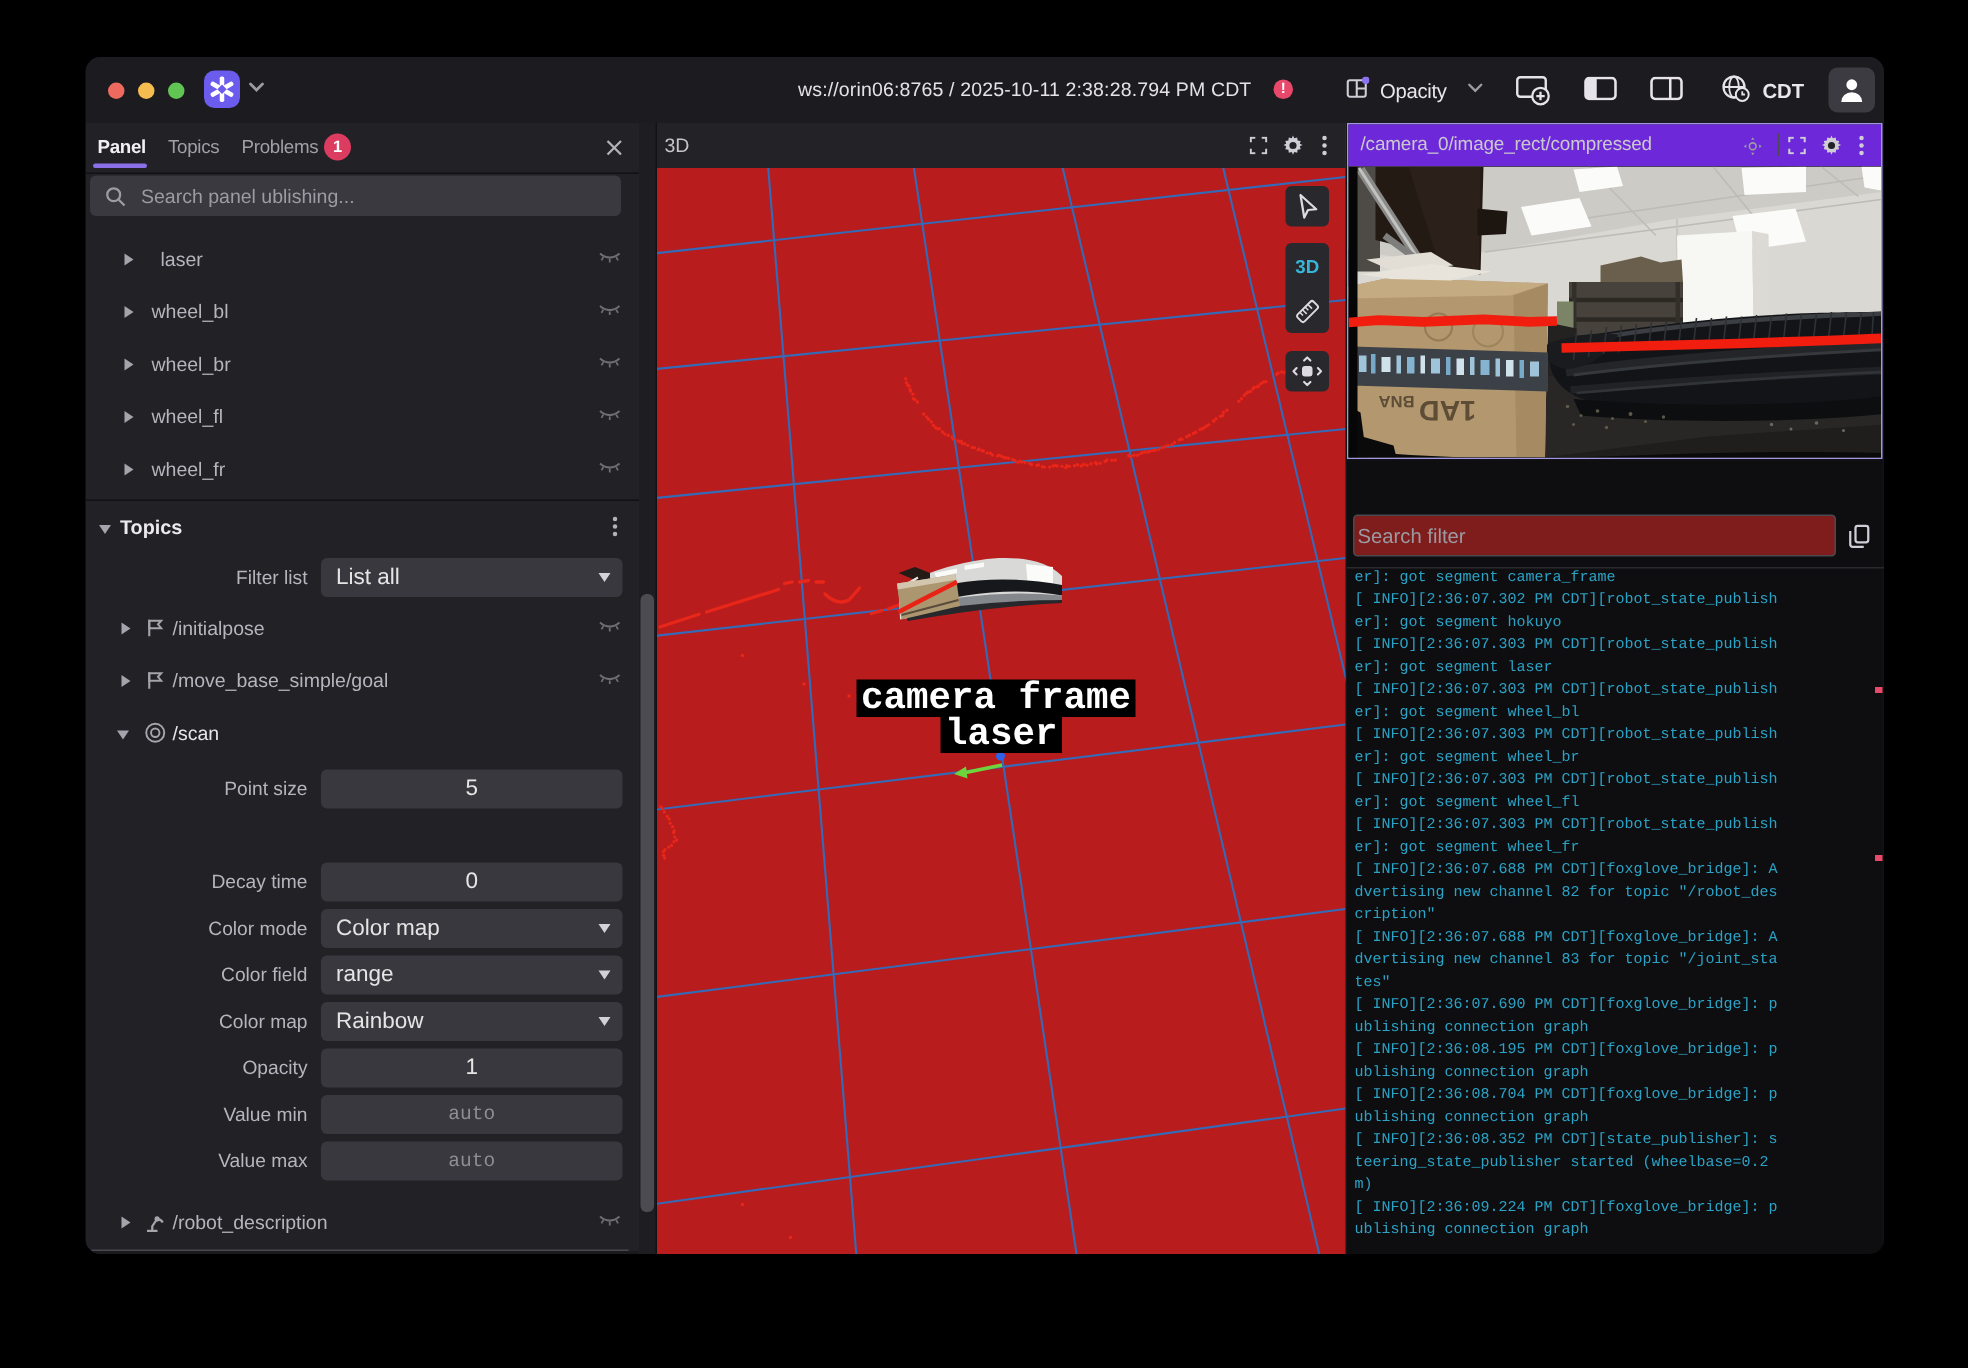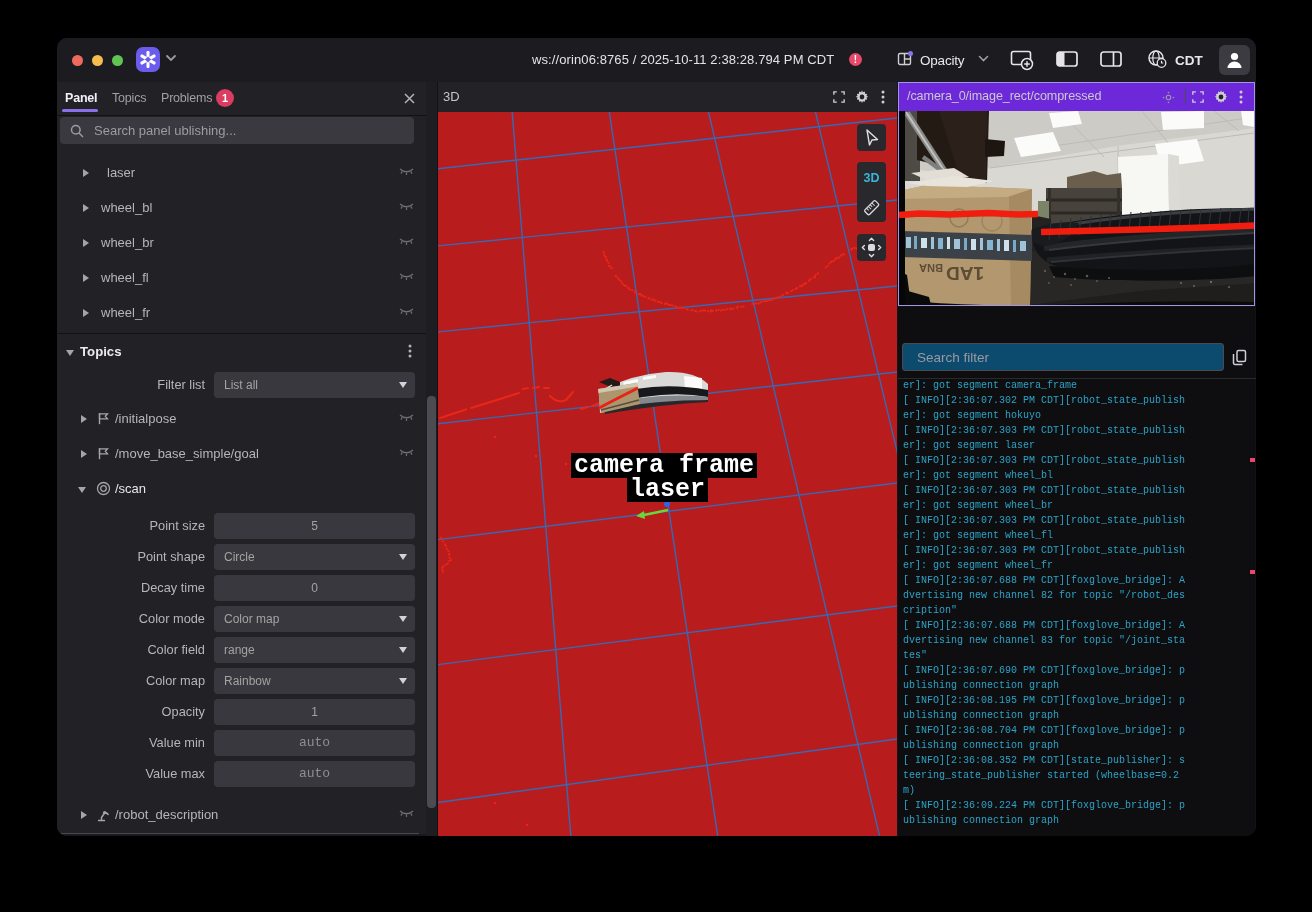--- a/index.html
+++ b/index.html
@@ -20,33 +20,33 @@
 .searchbox{position:absolute;left:3px;top:35px;width:354px;height:27px;background:#3a393f;border-radius:4px;
  color:#9d9ba3;font-size:13px;line-height:27px;padding-left:34px}
 .trow{position:absolute;left:0;width:370px;height:34px;font-size:13px;color:#b6b4bc;line-height:34px}
 .caret-r{position:absolute;width:0;height:0;border-left:6px solid #a5a3ab;border-top:4.5px solid transparent;border-bottom:4.5px solid transparent}
 .caret-d{position:absolute;width:0;height:0;border-top:6px solid #a5a3ab;border-left:4.5px solid transparent;border-right:4.5px solid transparent}
 .eye{position:absolute;right:12px;top:10px;opacity:.75}
 .sechead{position:absolute;left:0;width:370px;font-size:13.2px;font-weight:bold;color:#eceaf0}
 .frow{position:absolute;width:370px;height:26px}
 .flabel{position:absolute;right:222px;top:5px;font-size:12.8px;color:#b6b4bc;white-space:nowrap}
 .fbox{position:absolute;left:157px;top:0;width:201px;height:26px;background:#39383e;border-radius:4px;
- font-size:12px;color:#a3a3a3;line-height:26px;padding-left:10px}
+ font-size:15px;color:#e5e5e5;line-height:26px;padding-left:10px}
 .fbox.num{text-align:center;padding-left:0}
 .fbox .dd{position:absolute;right:8px;top:10px;width:0;height:0;border-top:6px solid #d3d1d9;
  border-left:4.5px solid transparent;border-right:4.5px solid transparent}
 .fbox.auto{text-align:center;padding-left:0;color:#8f8d95;font-family:"Liberation Mono",monospace;font-size:13px}
 .panel3d{position:absolute;left:381px;top:44px;width:459px;height:754px;background:#b91c1c}
 .phead{position:absolute;left:0;top:0;width:100%;height:30px;background:#232227;color:#c6c4ca;font-size:13px}
 .phead .nm{position:absolute;left:8px;top:7px}
 .rightcol{position:absolute;left:841px;top:44px;width:358px;height:754px;background:#121115}
 .campanel{position:absolute;left:0;top:0;width:357px;height:224px;background:#0c0c0e;border:1px solid #a095e6}
 .logpanel{position:absolute;left:0;top:225px;width:357px;height:529px;background:#0e0e10}
 .logsearch{position:absolute;left:4px;top:36px;width:322px;height:28px;border:1px solid #4b4a50;border-radius:3px;
- background:#0c4a6e;color:#9b99a1;font-size:13.5px;line-height:27px;padding-left:14px}
+ background:#7f1d1d;color:#9b99a1;font-size:13.5px;line-height:27px;padding-left:2px}
 .logtext{position:absolute;left:5px;top:71px;font-family:"Liberation Mono",monospace;font-size:10px;
  line-height:15px;color:#2ba3c7;white-space:pre}
 .gutter{position:absolute;left:369px;top:0;width:11px;height:754px;background:#1e1d21}
 .thumb{position:absolute;left:1px;top:314px;width:9px;height:412px;background:#4c4b51;border-radius:4px}
 .vdiv{position:absolute;left:380px;top:44px;width:1px;height:754px;background:#121115}
 </style></head>
 <body>
 
 <div class="win">
 <div class="titlebar">
@@ -243,24 +243,20 @@
  <path d="M2 3 Q8.5 8.5 15 3" stroke="#8a888f" stroke-width="1.3" fill="none"></path>
  <line x1="4.2" y1="5.4" x2="3" y2="7.6" stroke="#8a888f" stroke-width="1.2"></line>
  <line x1="8.5" y1="6.6" x2="8.5" y2="9" stroke="#8a888f" stroke-width="1.2"></line>
  <line x1="12.8" y1="5.4" x2="14" y2="7.6" stroke="#8a888f" stroke-width="1.2"></line>
 </svg>
         </div>
       </div>
 <div class="frow" style="top:431px">
         <div class="flabel">Point size</div>
         <div class="fbox num">5</div>
-      </div>
-<div class="frow" style="top:462px">
-        <div class="flabel">Point shape</div>
-        <div class="fbox">Circle<div class="dd"></div></div>
       </div>
 <div class="frow" style="top:493px">
         <div class="flabel">Decay time</div>
         <div class="fbox num">0</div>
       </div>
 <div class="frow" style="top:524px">
         <div class="flabel">Color mode</div>
         <div class="fbox">Color map<div class="dd"></div></div>
       </div>
 <div class="frow" style="top:555px">

